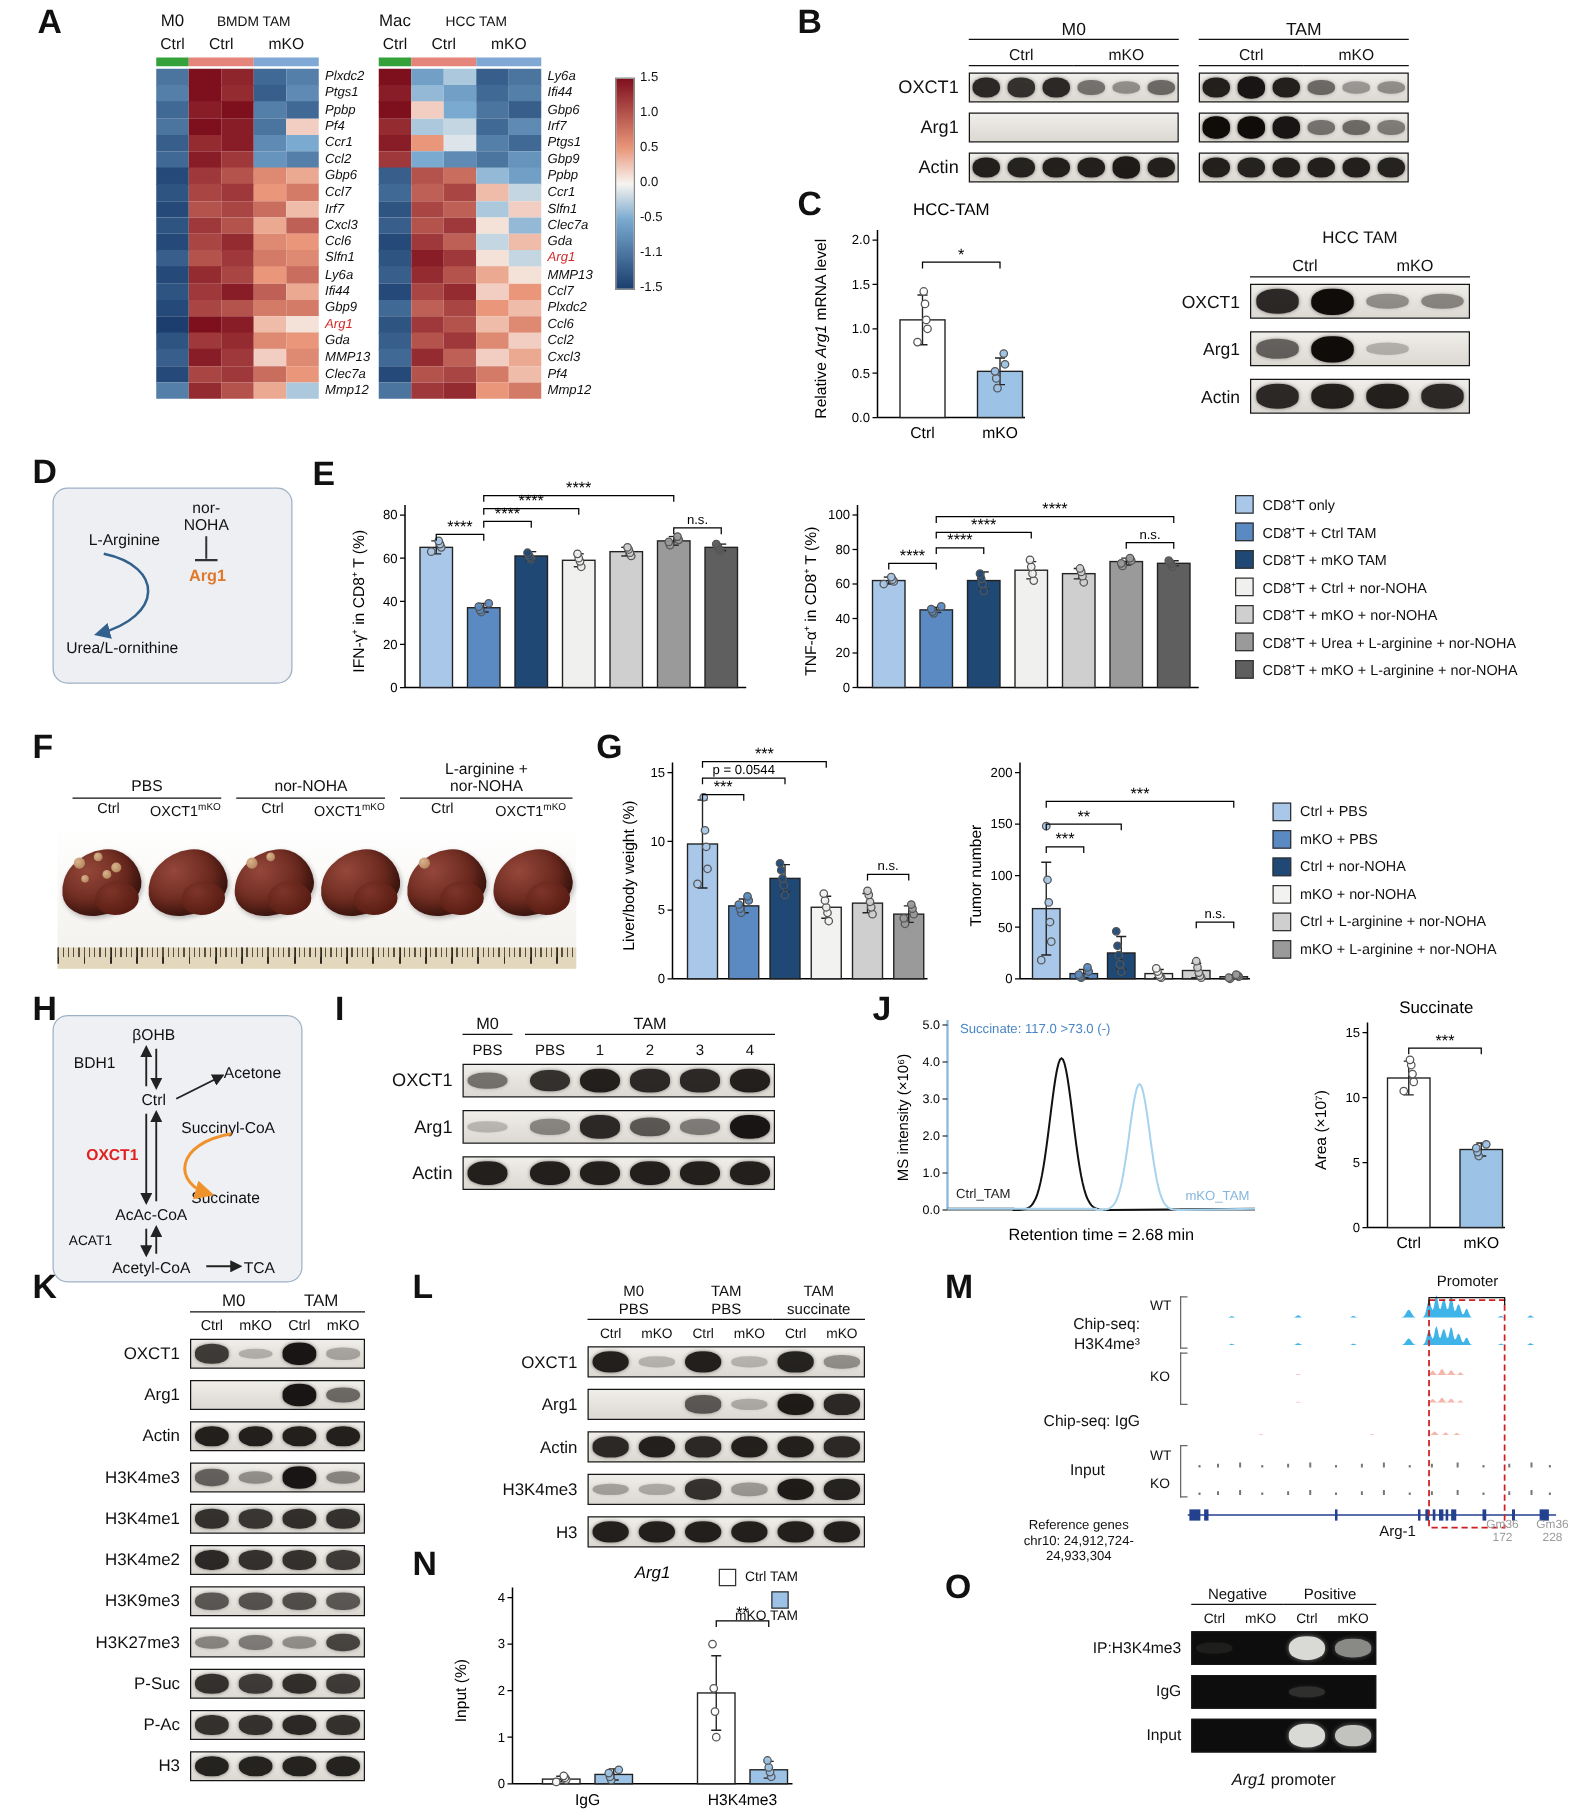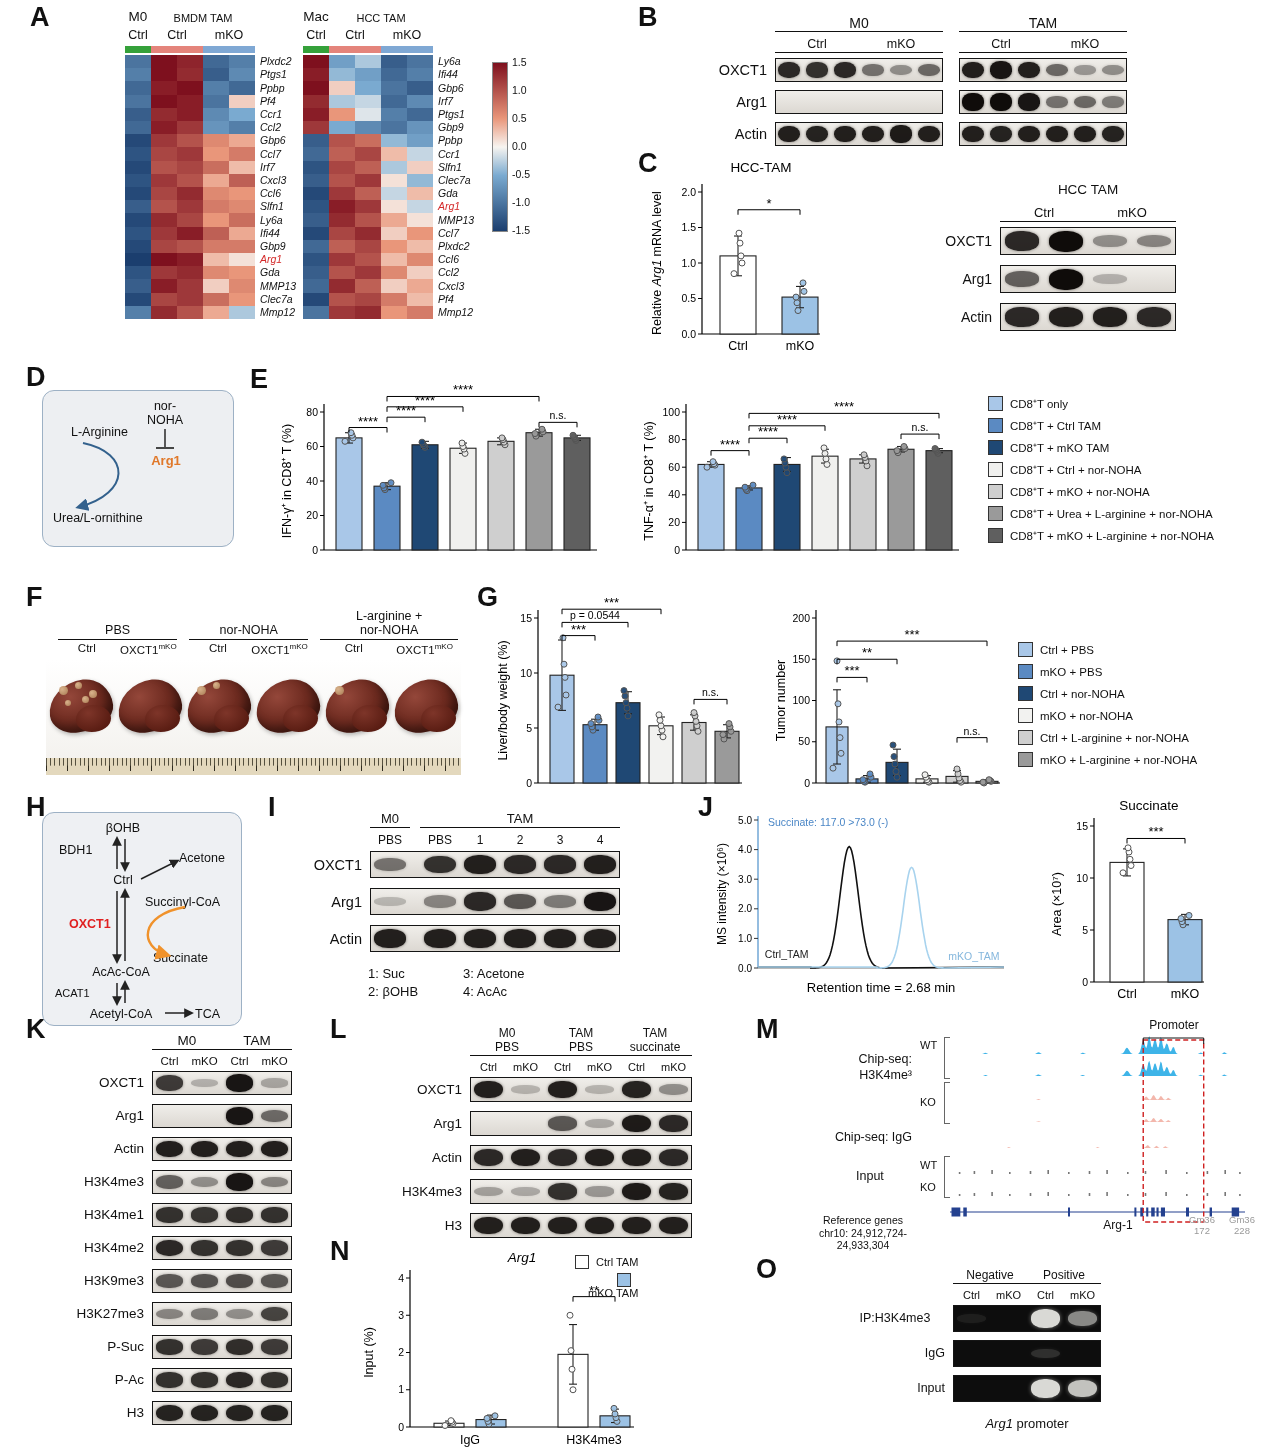--- a/index.html
+++ b/index.html
@@ -292,21 +292,21 @@
       <div style="position: absolute; left: 104px; top: 259.8px; width: 26px; height: 13.7px; background: rgb(212, 123, 104);"></div>
       <div style="position: absolute; left: 135px; top: 259.9px; font-size: 10.5px; font-style: italic; white-space: nowrap; color: rgb(17, 17, 17);">Mmp12</div>
     </div>
   <div class="cnt" id="cbar" style="left:492px;top:62px;width:62px;height:180px">
       <div style="position: absolute; left: 0px; top: 0px; width: 14px; height: 168px; border: 1px solid rgb(136, 136, 136); background: linear-gradient(rgb(126, 16, 30) 0%, rgb(233, 150, 122) 33%, rgb(247, 244, 240) 50%, rgb(122, 170, 208) 67%, rgb(27, 62, 110) 100%);"></div>
       <div style="position: absolute; left: 20px; top: -6px; font-size: 10.5px;">1.5</div>
       <div style="position: absolute; left: 20px; top: 22px; font-size: 10.5px;">1.0</div>
       <div style="position: absolute; left: 20px; top: 50px; font-size: 10.5px;">0.5</div>
       <div style="position: absolute; left: 20px; top: 78px; font-size: 10.5px;">0.0</div>
       <div style="position: absolute; left: 20px; top: 106px; font-size: 10.5px;">-0.5</div>
-      <div style="position: absolute; left: 20px; top: 134px; font-size: 10.5px;">-1.0</div>
+      <div style="position: absolute; left: 20px; top: 134px; font-size: 10.5px;">-1.1</div>
       <div style="position: absolute; left: 20px; top: 162px; font-size: 10.5px;">-1.5</div>
     </div>
   <div class="cnt" id="blotB" style="left:705px;top:16px;width:460px;height:145px">
       <div style="position: absolute; left: 70px; top: 0px; width: 168px; text-align: center; font-size: 14px; line-height: 14px; border-bottom: 1.4px solid rgb(17, 17, 17); padding-bottom: 1px; box-sizing: border-box;">
         <div>M0</div>
       </div>
       <div style="position: absolute; left: 254px; top: 0px; width: 168px; text-align: center; font-size: 14px; line-height: 14px; border-bottom: 1.4px solid rgb(17, 17, 17); padding-bottom: 1px; box-sizing: border-box;">
         <div>TAM</div>
       </div>
       <div style="position: absolute; left: 70px; top: 21px; width: 84px; text-align: center; font-size: 12.5px; border-bottom: 1.3px solid rgb(17, 17, 17); padding-bottom: 1px; box-sizing: border-box;">Ctrl</div>
@@ -942,26 +942,20 @@
       <div style="position: absolute; left: 284.4px; top: 79.6787px; width: 31.2px; height: 19.6425px; background: rgba(15, 12, 10, 0.957); border-radius: 45%; box-shadow: rgba(20, 15, 10, 0.57) 0px 0px 3px;"></div>
       <div style="position: absolute; left: 0px; top: 118.5px; width: 62px; text-align: right; font-size: 14.5px; white-space: nowrap;">Actin</div>
       <div style="position: absolute; left: 70px; top: 113px; width: 250px; height: 27px; background: linear-gradient(rgb(240, 238, 234), rgb(220, 216, 210)); border: 1px solid rgb(21, 21, 21); box-sizing: border-box;"></div>
       <div style="position: absolute; left: 74.4px; top: 116.983px; width: 31.2px; height: 19.035px; background: rgba(15, 12, 10, 0.914); border-radius: 45%; box-shadow: rgba(20, 15, 10, 0.54) 0px 0px 3px;"></div>
       <div style="position: absolute; left: 124.4px; top: 116.983px; width: 31.2px; height: 19.035px; background: rgba(15, 12, 10, 0.914); border-radius: 45%; box-shadow: rgba(20, 15, 10, 0.54) 0px 0px 3px;"></div>
       <div style="position: absolute; left: 164.4px; top: 116.983px; width: 31.2px; height: 19.035px; background: rgba(15, 12, 10, 0.914); border-radius: 45%; box-shadow: rgba(20, 15, 10, 0.54) 0px 0px 3px;"></div>
       <div style="position: absolute; left: 204.4px; top: 116.983px; width: 31.2px; height: 19.035px; background: rgba(15, 12, 10, 0.914); border-radius: 45%; box-shadow: rgba(20, 15, 10, 0.54) 0px 0px 3px;"></div>
       <div style="position: absolute; left: 244.4px; top: 116.983px; width: 31.2px; height: 19.035px; background: rgba(15, 12, 10, 0.914); border-radius: 45%; box-shadow: rgba(20, 15, 10, 0.54) 0px 0px 3px;"></div>
       <div style="position: absolute; left: 284.4px; top: 116.983px; width: 31.2px; height: 19.035px; background: rgba(15, 12, 10, 0.914); border-radius: 45%; box-shadow: rgba(20, 15, 10, 0.54) 0px 0px 3px;"></div>
     </div>
-  <div class="cnt" id="keyI" style="left: 368px; top: 966px; width: 220px; display: grid; grid-template-columns: 95px 110px; grid-template-rows: repeat(2, 18px); grid-auto-flow: column; font-size: 13px;">
-      <div>1: Suc</div>
-      <div>2: βOHB</div>
-      <div>3: Acetone</div>
-      <div>4: AcAc</div>
-    </div>
   <div class="cnt" id="chromJ" style="left:712px;top:800px;width:300px;height:200px"><svg width="300" height="200">
         <line x1="46" y1="16" x2="46" y2="168" stroke="#8ab6dd" stroke-width="1.8"></line>
         <line x1="46" y1="168" x2="292" y2="168" stroke="#777" stroke-width="1"></line>
         <line x1="42" y1="168" x2="46" y2="168" stroke="#333" stroke-width="1"></line>
         <text x="40" y="171.5" text-anchor="end" font-size="10" fill="#000">0.0</text>
         <line x1="42" y1="138.4" x2="46" y2="138.4" stroke="#333" stroke-width="1"></line>
         <text x="40" y="141.9" text-anchor="end" font-size="10" fill="#000">1.0</text>
         <line x1="42" y1="108.8" x2="46" y2="108.8" stroke="#333" stroke-width="1"></line>
         <text x="40" y="112.3" text-anchor="end" font-size="10" fill="#000">2.0</text>
         <line x1="42" y1="79.2" x2="46" y2="79.2" stroke="#333" stroke-width="1"></line>
@@ -1267,21 +1261,21 @@
       <div style="position: absolute; left: 108px; top: 0px; width: 74px; text-align: center; font-size: 12px; line-height: 14px; border-bottom: 1.4px solid rgb(17, 17, 17); padding-bottom: 1px; box-sizing: border-box;">
         <div>Negative</div>
       </div>
       <div style="position: absolute; left: 182px; top: 0px; width: 74px; text-align: center; font-size: 12px; line-height: 14px; border-bottom: 1.4px solid rgb(17, 17, 17); padding-bottom: 1px; box-sizing: border-box;">
         <div>Positive</div>
       </div>
       <div style="position: absolute; left: 108px; top: 21px; width: 37px; text-align: center; font-size: 11px; border-bottom: none; padding-bottom: 0px; box-sizing: border-box;">Ctrl</div>
       <div style="position: absolute; left: 145px; top: 21px; width: 37px; text-align: center; font-size: 11px; border-bottom: none; padding-bottom: 0px; box-sizing: border-box;">mKO</div>
       <div style="position: absolute; left: 182px; top: 21px; width: 37px; text-align: center; font-size: 11px; border-bottom: none; padding-bottom: 0px; box-sizing: border-box;">Ctrl</div>
       <div style="position: absolute; left: 219px; top: 21px; width: 37px; text-align: center; font-size: 11px; border-bottom: none; padding-bottom: 0px; box-sizing: border-box;">mKO</div>
-      <div style="position: absolute; left: 0px; top: 42.5px; width: 100px; text-align: center; font-size: 12.5px; white-space: nowrap;">IP:H3K4me3</div>
+      <div style="position: absolute; left: 0px; top: 42.5px; width: 100px; text-align: right; font-size: 12.5px; white-space: nowrap;">IP:H3K4me3</div>
       <div style="position: absolute; left: 108px; top: 37px; width: 148px; height: 27px; background: rgb(13, 13, 13); border: 1px solid rgb(21, 21, 21); box-sizing: border-box;"></div>
       <div style="position: absolute; left: 112.07px; top: 45.964px; width: 28.86px; height: 9.072px; background: rgba(240, 240, 235, 0.08); border-radius: 45%; box-shadow: rgba(255, 255, 250, 0.04) 0px 0px 4px;"></div>
       <div style="position: absolute; left: 186.07px; top: 40.9825px; width: 28.86px; height: 19.035px; background: rgba(240, 240, 235, 0.9); border-radius: 45%; box-shadow: rgba(255, 255, 250, 0.45) 0px 0px 4px;"></div>
       <div style="position: absolute; left: 223.07px; top: 43.1088px; width: 28.86px; height: 14.7825px; background: rgba(240, 240, 235, 0.55); border-radius: 45%; box-shadow: rgba(255, 255, 250, 0.275) 0px 0px 4px;"></div>
       <div style="position: absolute; left: 0px; top: 77.5px; width: 100px; text-align: right; font-size: 12.5px; white-space: nowrap;">IgG</div>
       <div style="position: absolute; left: 108px; top: 72px; width: 148px; height: 27px; background: rgb(13, 13, 13); border: 1px solid rgb(21, 21, 21); box-sizing: border-box;"></div>
       <div style="position: absolute; left: 186.07px; top: 80.5387px; width: 28.86px; height: 9.9225px; background: rgba(240, 240, 235, 0.15); border-radius: 45%; box-shadow: rgba(255, 255, 250, 0.075) 0px 0px 4px;"></div>
       <div style="position: absolute; left: 0px; top: 112.5px; width: 100px; text-align: right; font-size: 12.5px; white-space: nowrap;">Input</div>
       <div style="position: absolute; left: 108px; top: 107px; width: 148px; height: 27px; background: rgb(13, 13, 13); border: 1px solid rgb(21, 21, 21); box-sizing: border-box;"></div>
       <div style="position: absolute; left: 186.07px; top: 110.983px; width: 28.86px; height: 19.035px; background: rgba(240, 240, 235, 0.9); border-radius: 45%; box-shadow: rgba(255, 255, 250, 0.45) 0px 0px 4px;"></div>

